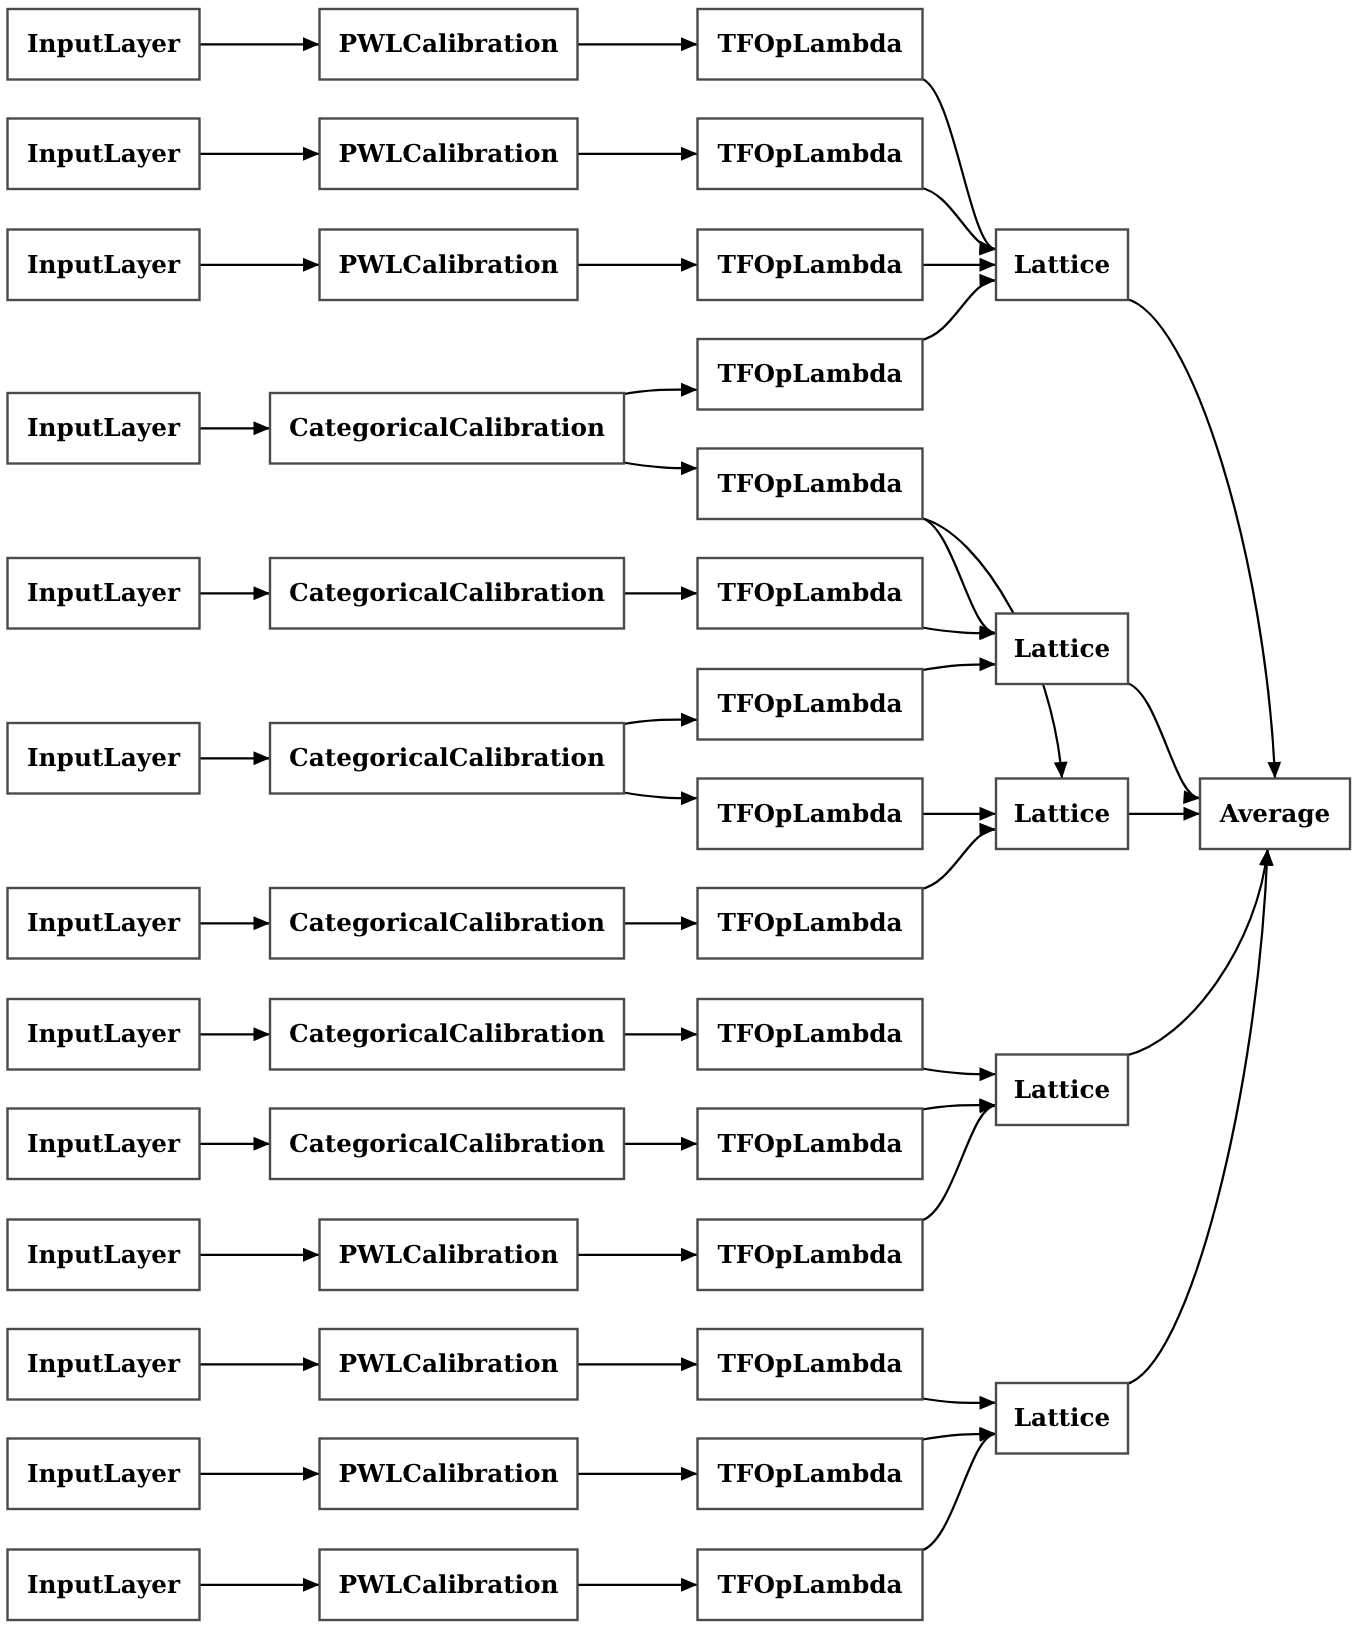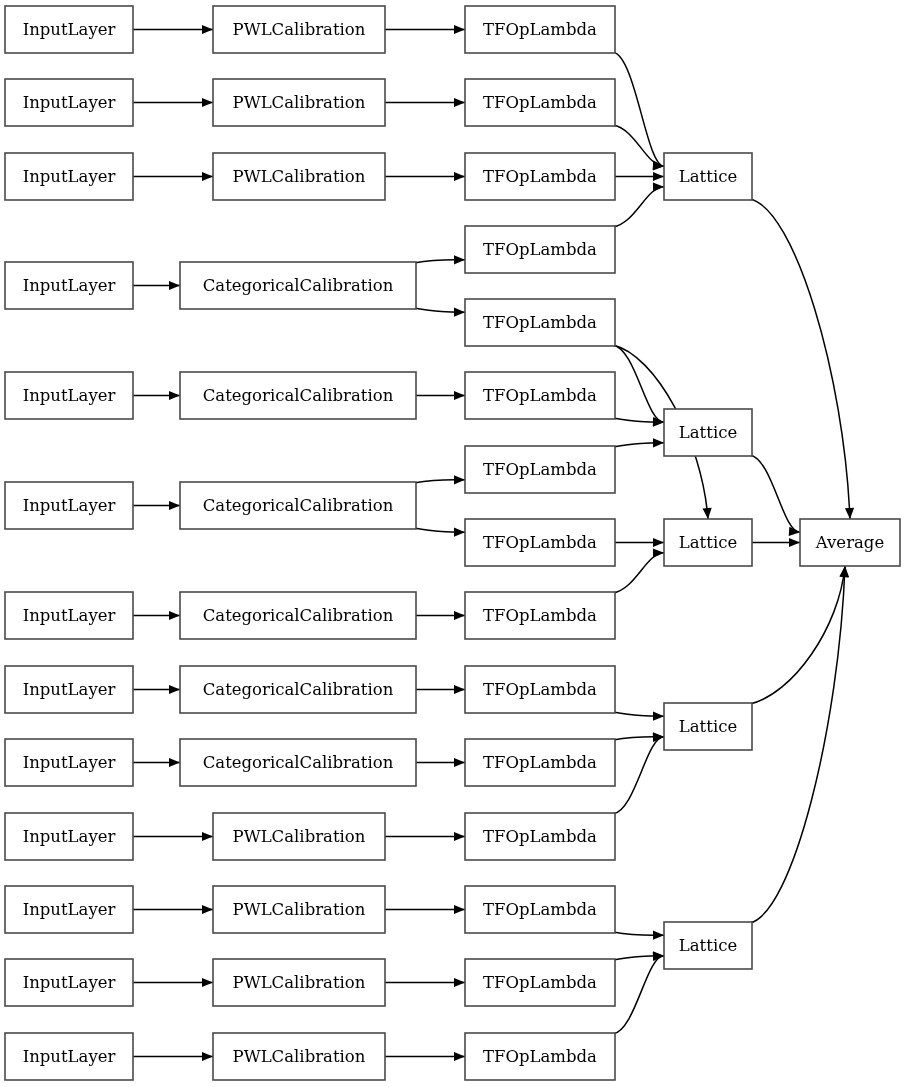--- a/index.html
+++ b/index.html
@@ -11,20 +11,21 @@
     width: 905px;
     height: 1087px;
     font-family: "DejaVu Serif", "Liberation Serif", serif;
     overflow: hidden;
   }
   #graph-root {
     position: relative;
     width: 905px;
     height: 1087px;
     background: #ffffff;
+    font-weight: bold;
   }
   svg#graph-svg {
     display: block;
     width: 905px;
     height: 1087px;
   }
   .node-rect {
     fill: #ffffff;
     stroke: #4a4a4a;
     stroke-width: 1.6;

